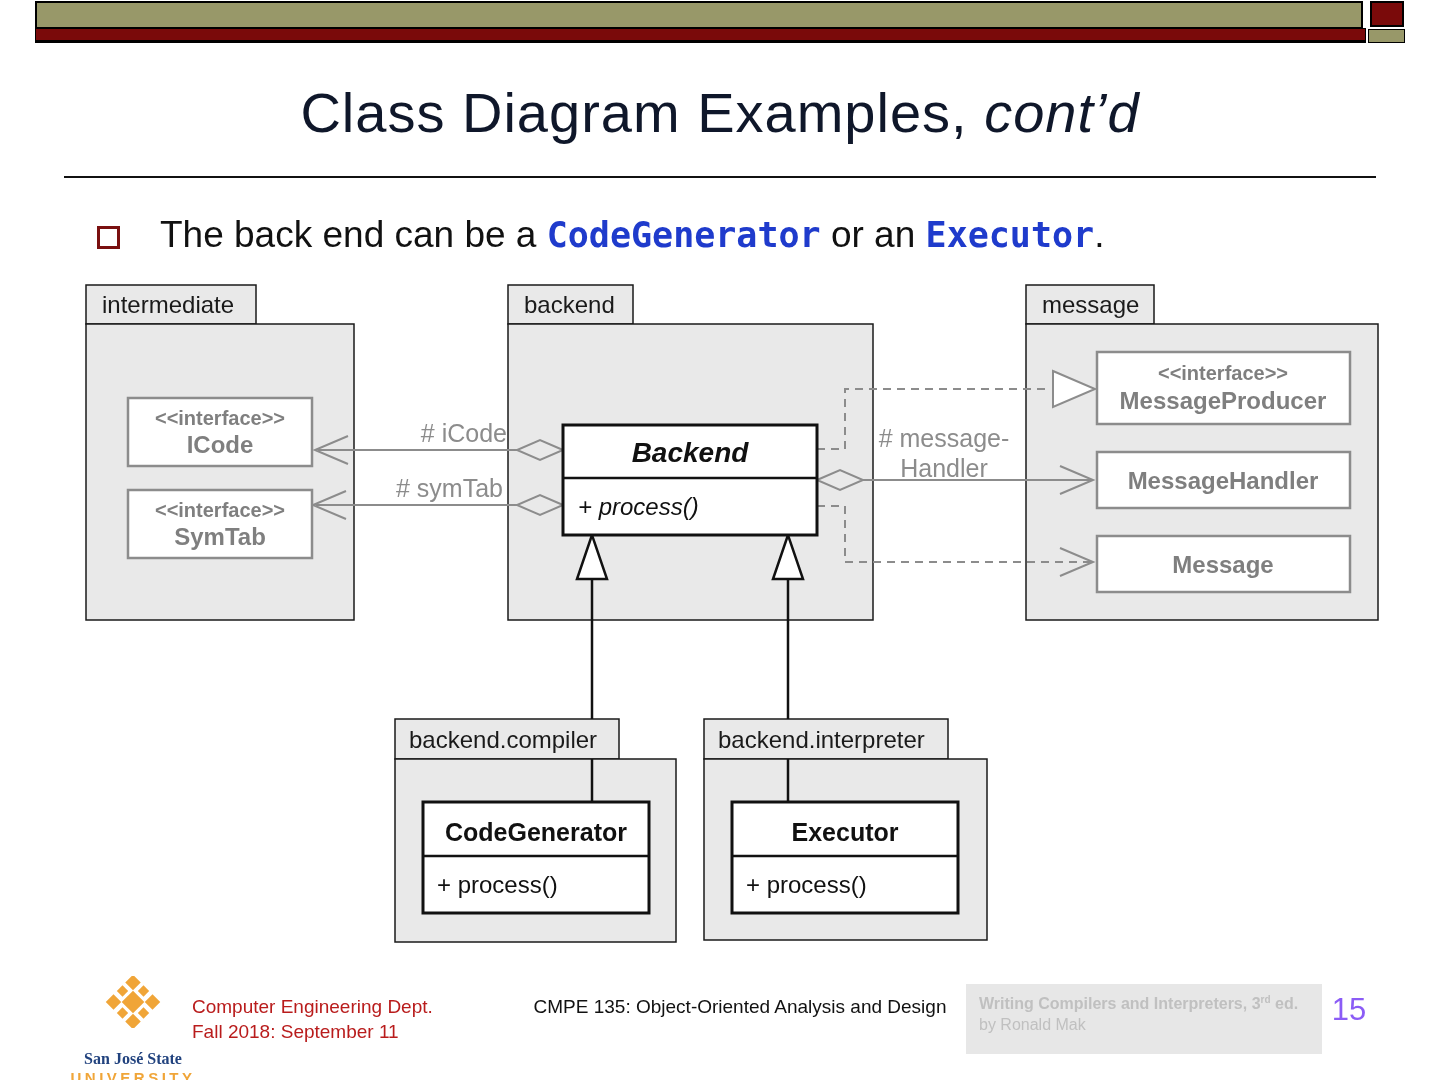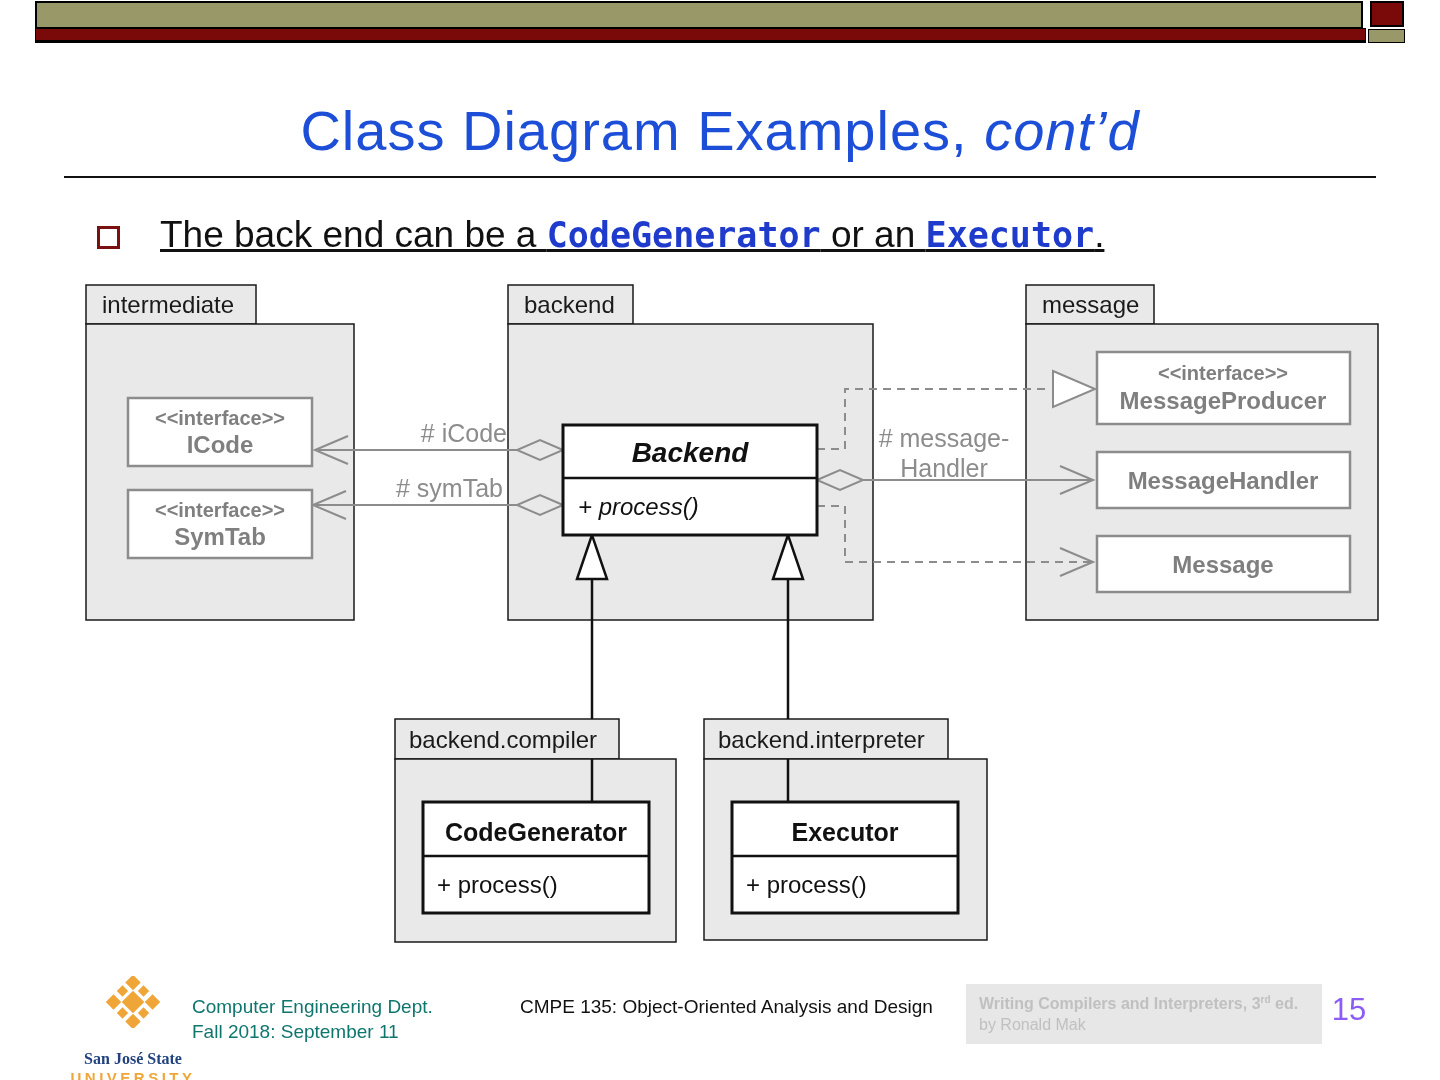--- a/index.html
+++ b/index.html
@@ -10,30 +10,30 @@
   
   .band-olive{position:absolute;left:35px;top:1px;width:1324px;height:24px;
     background:#989869;border:2px solid #000;}
   .band-red{position:absolute;left:35px;top:28px;width:1329px;height:11px;
     background:#7a0a0a;border:1px solid #000;border-bottom:3px solid #000;}
   .sq-red{position:absolute;left:1370px;top:1px;width:30px;height:22px;
     background:#7a0a0a;border:2px solid #000;}
   .sq-olive{position:absolute;left:1368px;top:29px;width:35px;height:12px;
     background:#989869;border:1px solid #000;}
   
-  .title{position:absolute;left:0;top:98px;width:1440px;text-align:center;
-    color:#1d4ed8;font-size:56px;letter-spacing:1px;white-space:nowrap;}
+  .title{position:absolute;left:0;top:80px;width:1440px;text-align:center;
+    color:#0f172a;font-size:56px;letter-spacing:1px;white-space:nowrap;}
   .title .em{font-style:italic;}
   .title-rule{position:absolute;left:64px;top:176px;width:1312px;height:0;
     border-top:2px solid #111;}
   
   .bullet-square{position:absolute;left:97px;top:226px;width:17px;height:17px;
     border:3px solid #7a1010;background:#fff;}
   .bullet-text{position:absolute;left:160px;top:214px;width:1240px;
-    font-size:37px;color:#111;white-space:nowrap;text-decoration:underline;}
+    font-size:37px;color:#111;white-space:nowrap;}
   .code{font-family:"DejaVu Sans Mono", monospace;font-weight:bold;
     color:#1f3bcc;font-size:35px;}
   
   svg.diagram{position:absolute;left:0;top:0;width:1440px;height:1080px;
     font-family:"Liberation Sans", sans-serif;}
   .pkg{fill:#e9e9e9;stroke:#1a1a1a;stroke-width:1.5;}
   .gbox{fill:#ffffff;stroke:#8c8c8c;stroke-width:2.5;}
   .bbox{fill:#ffffff;stroke:#111;stroke-width:3;}
   .gline{stroke:#8c8c8c;stroke-width:2;fill:none;}
   .gdash{stroke:#8c8c8c;stroke-width:2;fill:none;stroke-dasharray:8 6;}
@@ -48,24 +48,24 @@
   .t-abstract{font-size:28px;font-weight:bold;font-style:italic;fill:#111;}
   .t-method-i{font-size:24px;font-style:italic;fill:#111;}
   .t-cname{font-size:25px;font-weight:bold;fill:#111;}
   .t-method{font-size:24px;fill:#111;}
   
   .logo{position:absolute;left:70px;top:976px;width:126px;text-align:center;}
   .logo-name{font-family:"Liberation Serif", serif;font-weight:bold;
     color:#21427e;font-size:16px;margin-top:18px;}
   .logo-sub{color:#f0a538;font-size:15px;font-weight:bold;letter-spacing:3.5px;margin-top:1px;}
   .foot-left{position:absolute;left:192px;top:994px;font-size:19px;
-    color:#0f766e;line-height:25px;}
+    color:#b91c1c;line-height:25px;}
   .foot-center{position:absolute;left:520px;top:994px;width:440px;
-    font-size:19px;color:#111;line-height:25px;}
-  .ref-box{position:absolute;left:966px;top:984px;width:356px;height:60px;
+    text-align:center;font-size:19px;color:#111;line-height:25px;}
+  .ref-box{position:absolute;left:966px;top:984px;width:356px;height:70px;
     background:#e7e7e7;box-sizing:border-box;padding:5px 0 0 13px;
     color:#c0c0c0;font-size:16px;line-height:21px;}
   .ref-box .b{font-weight:bold;}
   .ref-box sup{font-size:10px;}
   .page-num{position:absolute;left:1322px;top:992px;width:54px;
     text-align:center;font-size:31px;color:#8b5cf6;}
 </style>
 </head>
 <body>
 

